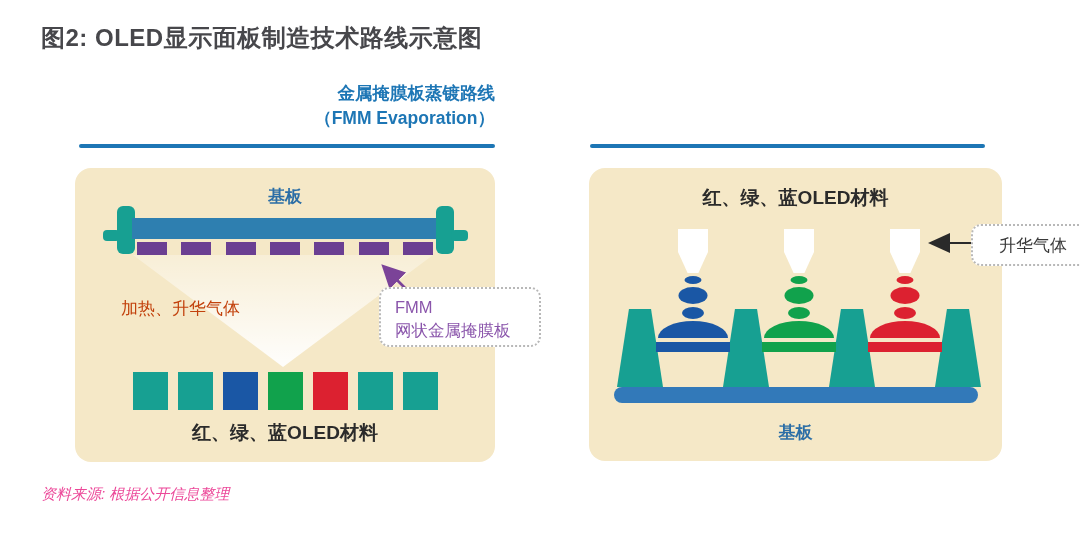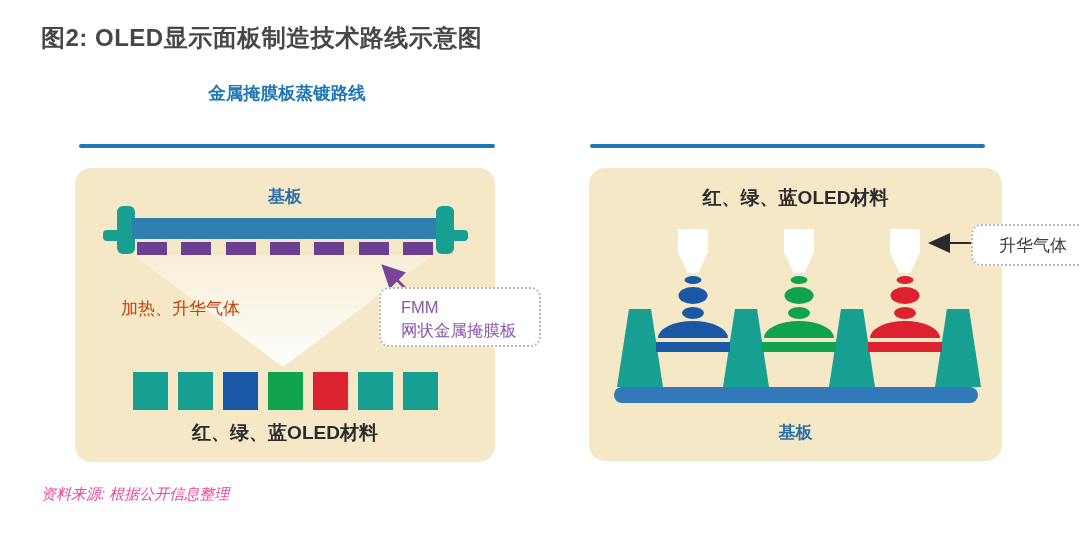--- a/index.html
+++ b/index.html
@@ -10,21 +10,21 @@
   }
   *{margin:0;padding:0;box-sizing:border-box;}
   body{background:#fff;font-family:"Liberation Sans","DejaVu Sans",sans-serif;}
   .canvas{position:relative;width:1080px;height:533px;background:#fff;overflow:hidden;margin-left:27px;}
 
   .title{position:absolute;left:14px;top:22px;font-size:24px;font-weight:bold;
     color:var(--title-gray);letter-spacing:.5px;}
 
   .col-header{position:absolute;top:81px;text-align:center;font-size:17.5px;
     font-weight:bold;color:var(--accent-blue);line-height:1.42;}
-  .col-header.left{left:52px;width:416px;}
+  .col-header.left{left:52px;width:416px;text-align:right;}
   .col-header.right{left:563px;width:395px;}
   .underline{position:absolute;top:144px;height:4px;border-radius:2px;background:var(--accent-blue);}
   .underline.left{left:52px;width:416px;}
   .underline.right{left:563px;width:395px;}
 
   .panel{position:absolute;top:168px;background:var(--panel-bg);border-radius:16px;}
   .left-panel{left:48px;width:420px;height:294px;}
   .right-panel{left:562px;width:413px;height:293px;}
 
   .blue-label{color:#2b6ea6;font-weight:bold;font-size:17px;}
@@ -64,38 +64,39 @@
 
   .trap{position:absolute;top:141px;width:46px;height:78px;background:var(--teal);
     clip-path:polygon(26% 0,74% 0,100% 100%,0 100%);}
   .trap.t1{left:28px;} .trap.t2{left:134px;} .trap.t3{left:240px;} .trap.t4{left:346px;}
   .substrate-bottom{position:absolute;left:25px;top:219px;width:364px;height:16px;
     border-radius:8px;background:var(--substrate-blue);}
   .panel-bottom-label{position:absolute;left:0;top:253px;width:100%;text-align:center;}
 
   
   .note{position:absolute;background:#fff;border:2px dotted #b8b8b8;border-radius:10px;}
-  .fmm-note{left:352px;top:287px;width:162px;height:60px;padding:7px 0 0 20px;
+  .fmm-note{left:352px;top:287px;width:162px;height:60px;padding:7px 0 0 14px;
     color:var(--note-purple);font-size:16.5px;line-height:1.4;}
   .nozzle-note{left:944px;top:224px;width:124px;height:42px;display:flex;
     align-items:center;justify-content:center;font-size:17px;color:#3a3a3a;}
   .fmm-arrow{position:absolute;left:346px;top:258px;}
   .nozzle-arrow{position:absolute;left:890px;top:233px;}
 
   .footer{position:absolute;left:14px;top:485px;font-size:15px;font-style:italic;color:#ec4899;}
 </style>
 </head>
 <body>
 
 <div class="canvas">
 
   <div class="title">图2: OLED显示面板制造技术路线示意图</div>
 
   <div class="col-header left">
     <div>金属掩膜板蒸镀路线</div>
+    <div>（FMM Evaporation）</div>
   </div>
   <div class="underline left"></div>
   <div class="underline right"></div>
 
   <div class="panel left-panel">
     <div class="panel-top-label blue-label">基板</div>
     <div class="stub l"></div>
     <div class="cap l"></div>
     <div class="roller-bar"></div>
     <div class="cap r"></div>

